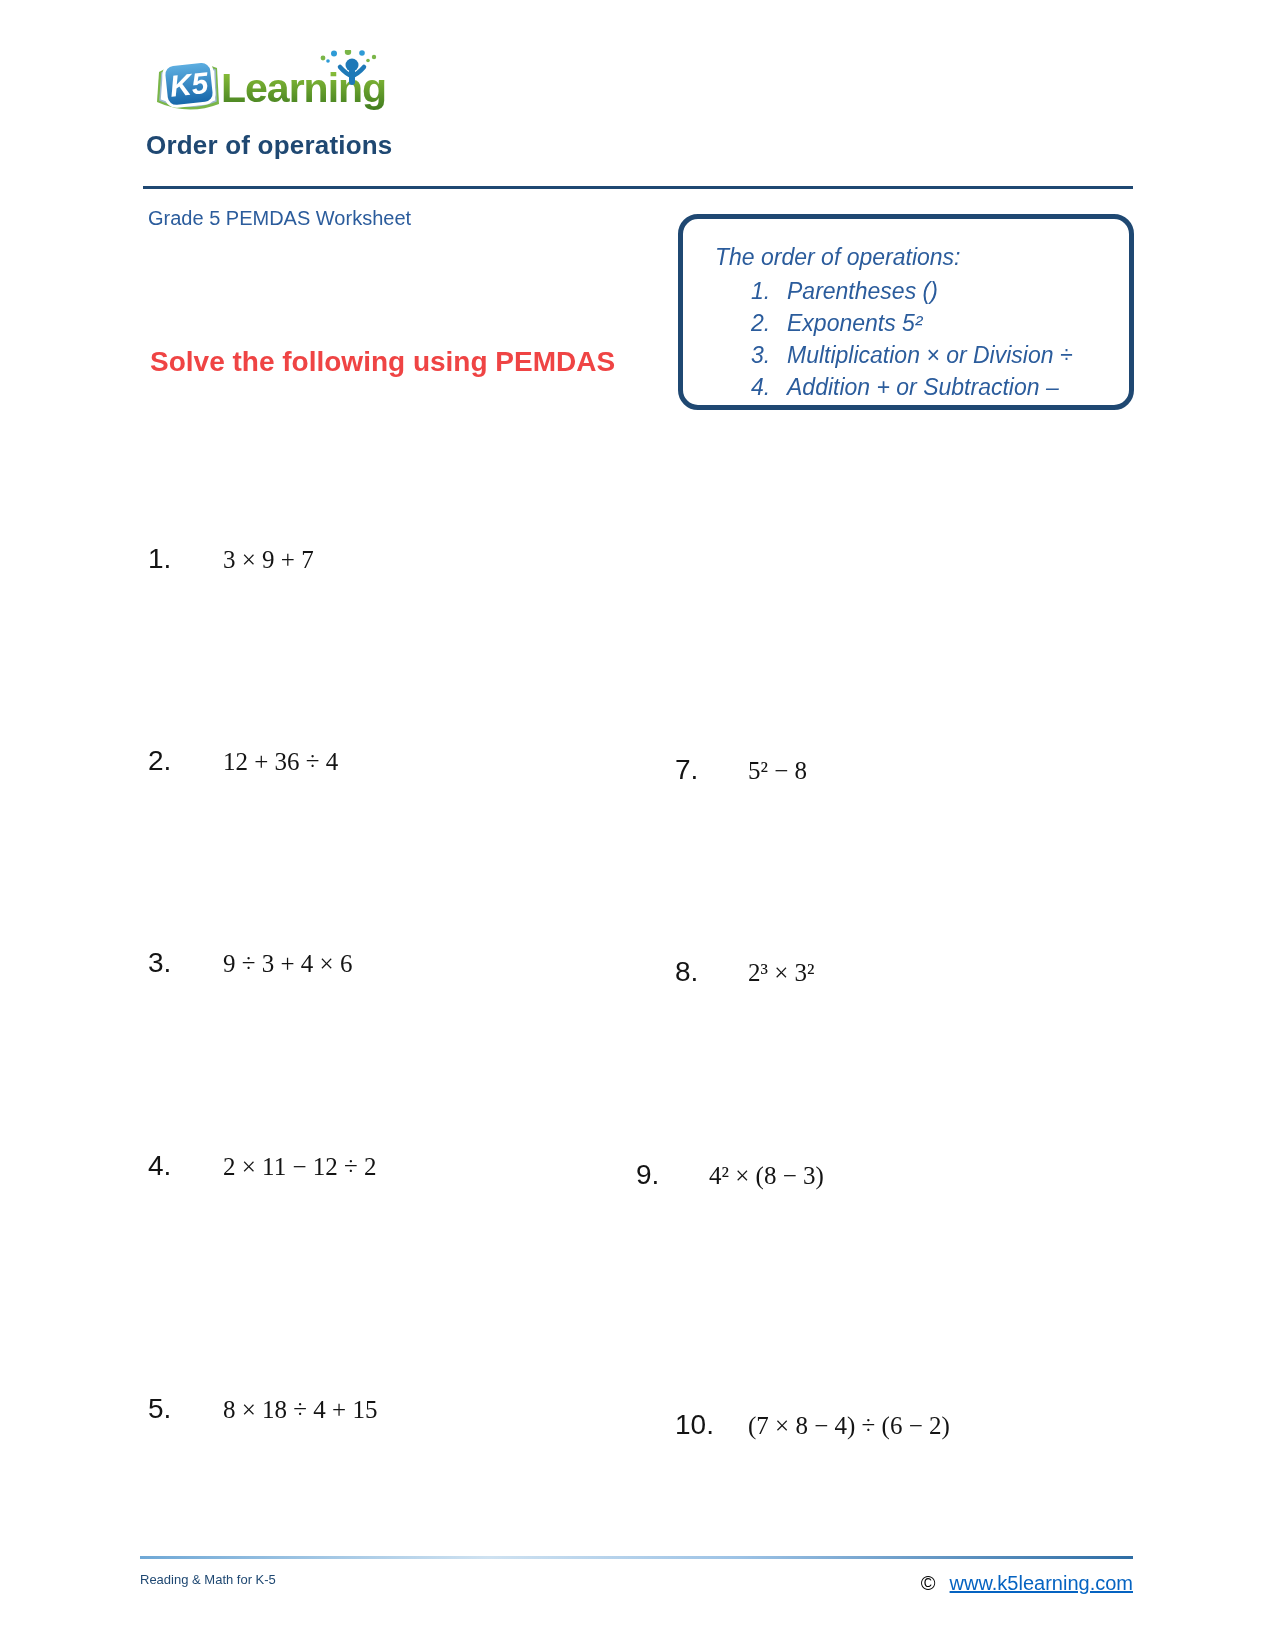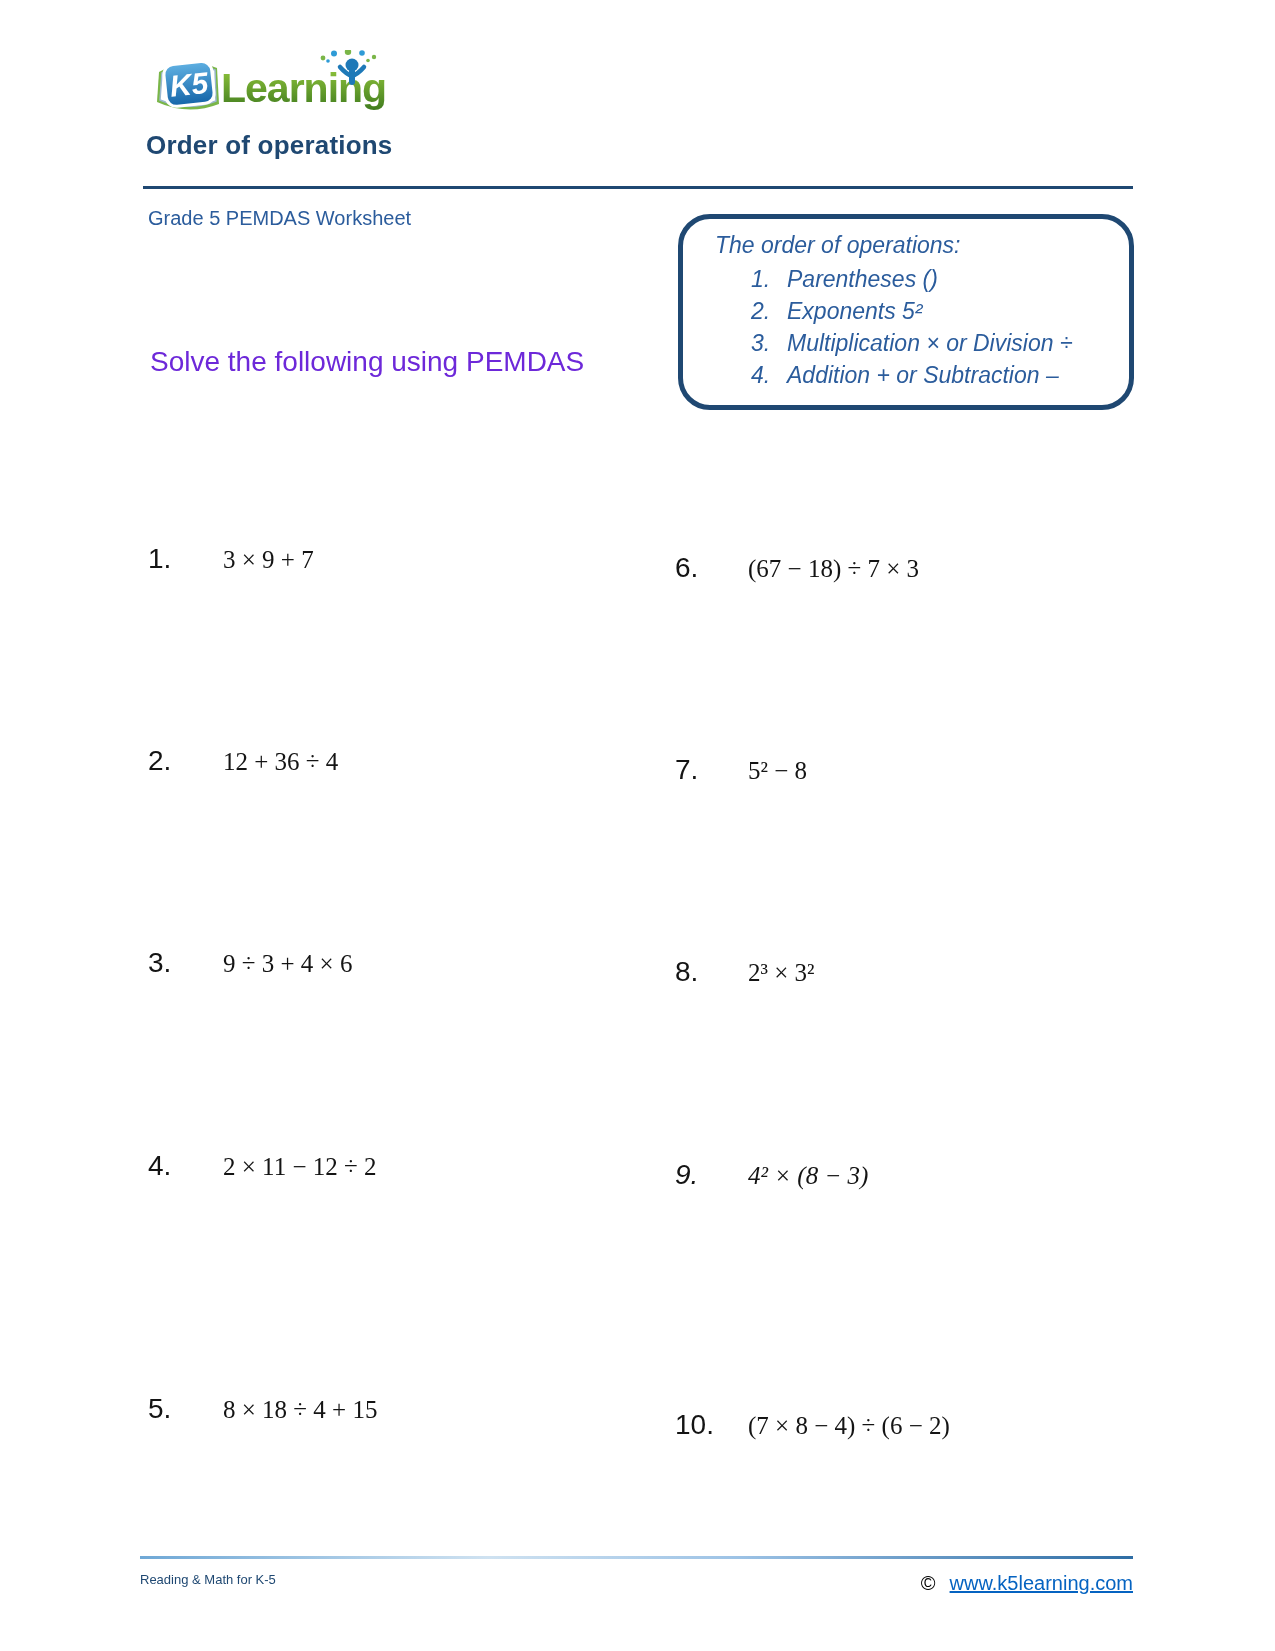--- a/index.html
+++ b/index.html
@@ -14,29 +14,29 @@
   .logo { width:262px; height:68px; }
 
   .page-title {
     color:var(--navy, #1f4872);
     font-size:26px; font-weight:bold; letter-spacing:0.2px;
   }
   .title-divider { background:var(--navy, #1f4872); height:3px; }
 
   .subtitle { color:var(--blue, #2b5c9c); font-size:20px; }
 
-  .instruction { color:#6d28d9; font-size:28px; }
+  .instruction { color:#ef4444; font-size:28px;font-weight:bold; }
 
   .rules-box {
     border:5px solid var(--navy, #1f4872);
-    border-radius:32px;
+    border-radius:20px;
     color:var(--blue, #2b5c9c);
     font-style:italic;
     font-size:23px;
-    padding:10px 10px 0 32px;
+    padding:22px 10px 0 32px;
     line-height:32px;
   }
   .rules-title { margin-bottom:2px; }
   .rule-item { display:flex; margin-left:36px; }
   .rule-num { width:36px; flex:0 0 36px; }
 
   .prob { position:absolute; white-space:nowrap; }
   .pnum {
     display:inline-block; width:75px;
     font-family:"Liberation Sans", sans-serif;
@@ -144,30 +144,27 @@
   <div class="prob" style="left:148px; top:947px;">
     <span class="pnum">3.</span><span class="pexpr">9 ÷ 3 + 4 × 6</span>
   </div>
   <div class="prob" style="left:148px; top:1150px;">
     <span class="pnum">4.</span><span class="pexpr">2 × 11 − 12 ÷ 2</span>
   </div>
   <div class="prob" style="left:148px; top:1347px;margin-top:46px;">
     <span class="pnum">5.</span><span class="pexpr">8 × 18 ÷ 4 + 15</span>
   </div>
 
-  <div class="prob prob-r" style="left:675px; top:552px;">
-    <span class="pnum">6.</span><span class="pexpr">(67 − 18) ÷ 7 × 3</span>
-  </div>
   <div class="prob prob-r" style="left:675px; top:754px;">
     <span class="pnum">7.</span><span class="pexpr">5² − 8</span>
   </div>
   <div class="prob prob-r" style="left:675px; top:956px;">
     <span class="pnum">8.</span><span class="pexpr">2³ × 3²</span>
   </div>
-  <div class="prob prob-r" style="left:675px; top:1159px;font-style:italic;">
+  <div class="prob prob-r" style="left:636px; top:1159px;">
     <span class="pnum">9.</span><span class="pexpr">4² × (8 − 3)</span>
   </div>
   <div class="prob prob-r" style="left:675px; top:1409px;">
     <span class="pnum">10.</span><span class="pexpr">(7 × 8 − 4) ÷ (6 − 2)</span>
   </div>
 
   <div class="abs footer-divider" style="left:140px; top:1556px; width:993px;"></div>
   <div class="abs footer-text" style="left:140px; top:1572px;">Reading &amp; Math for K-5</div>
   <div class="abs footer-right" style="right:142px; top:1572px;">
     <span class="copyright">©</span>

